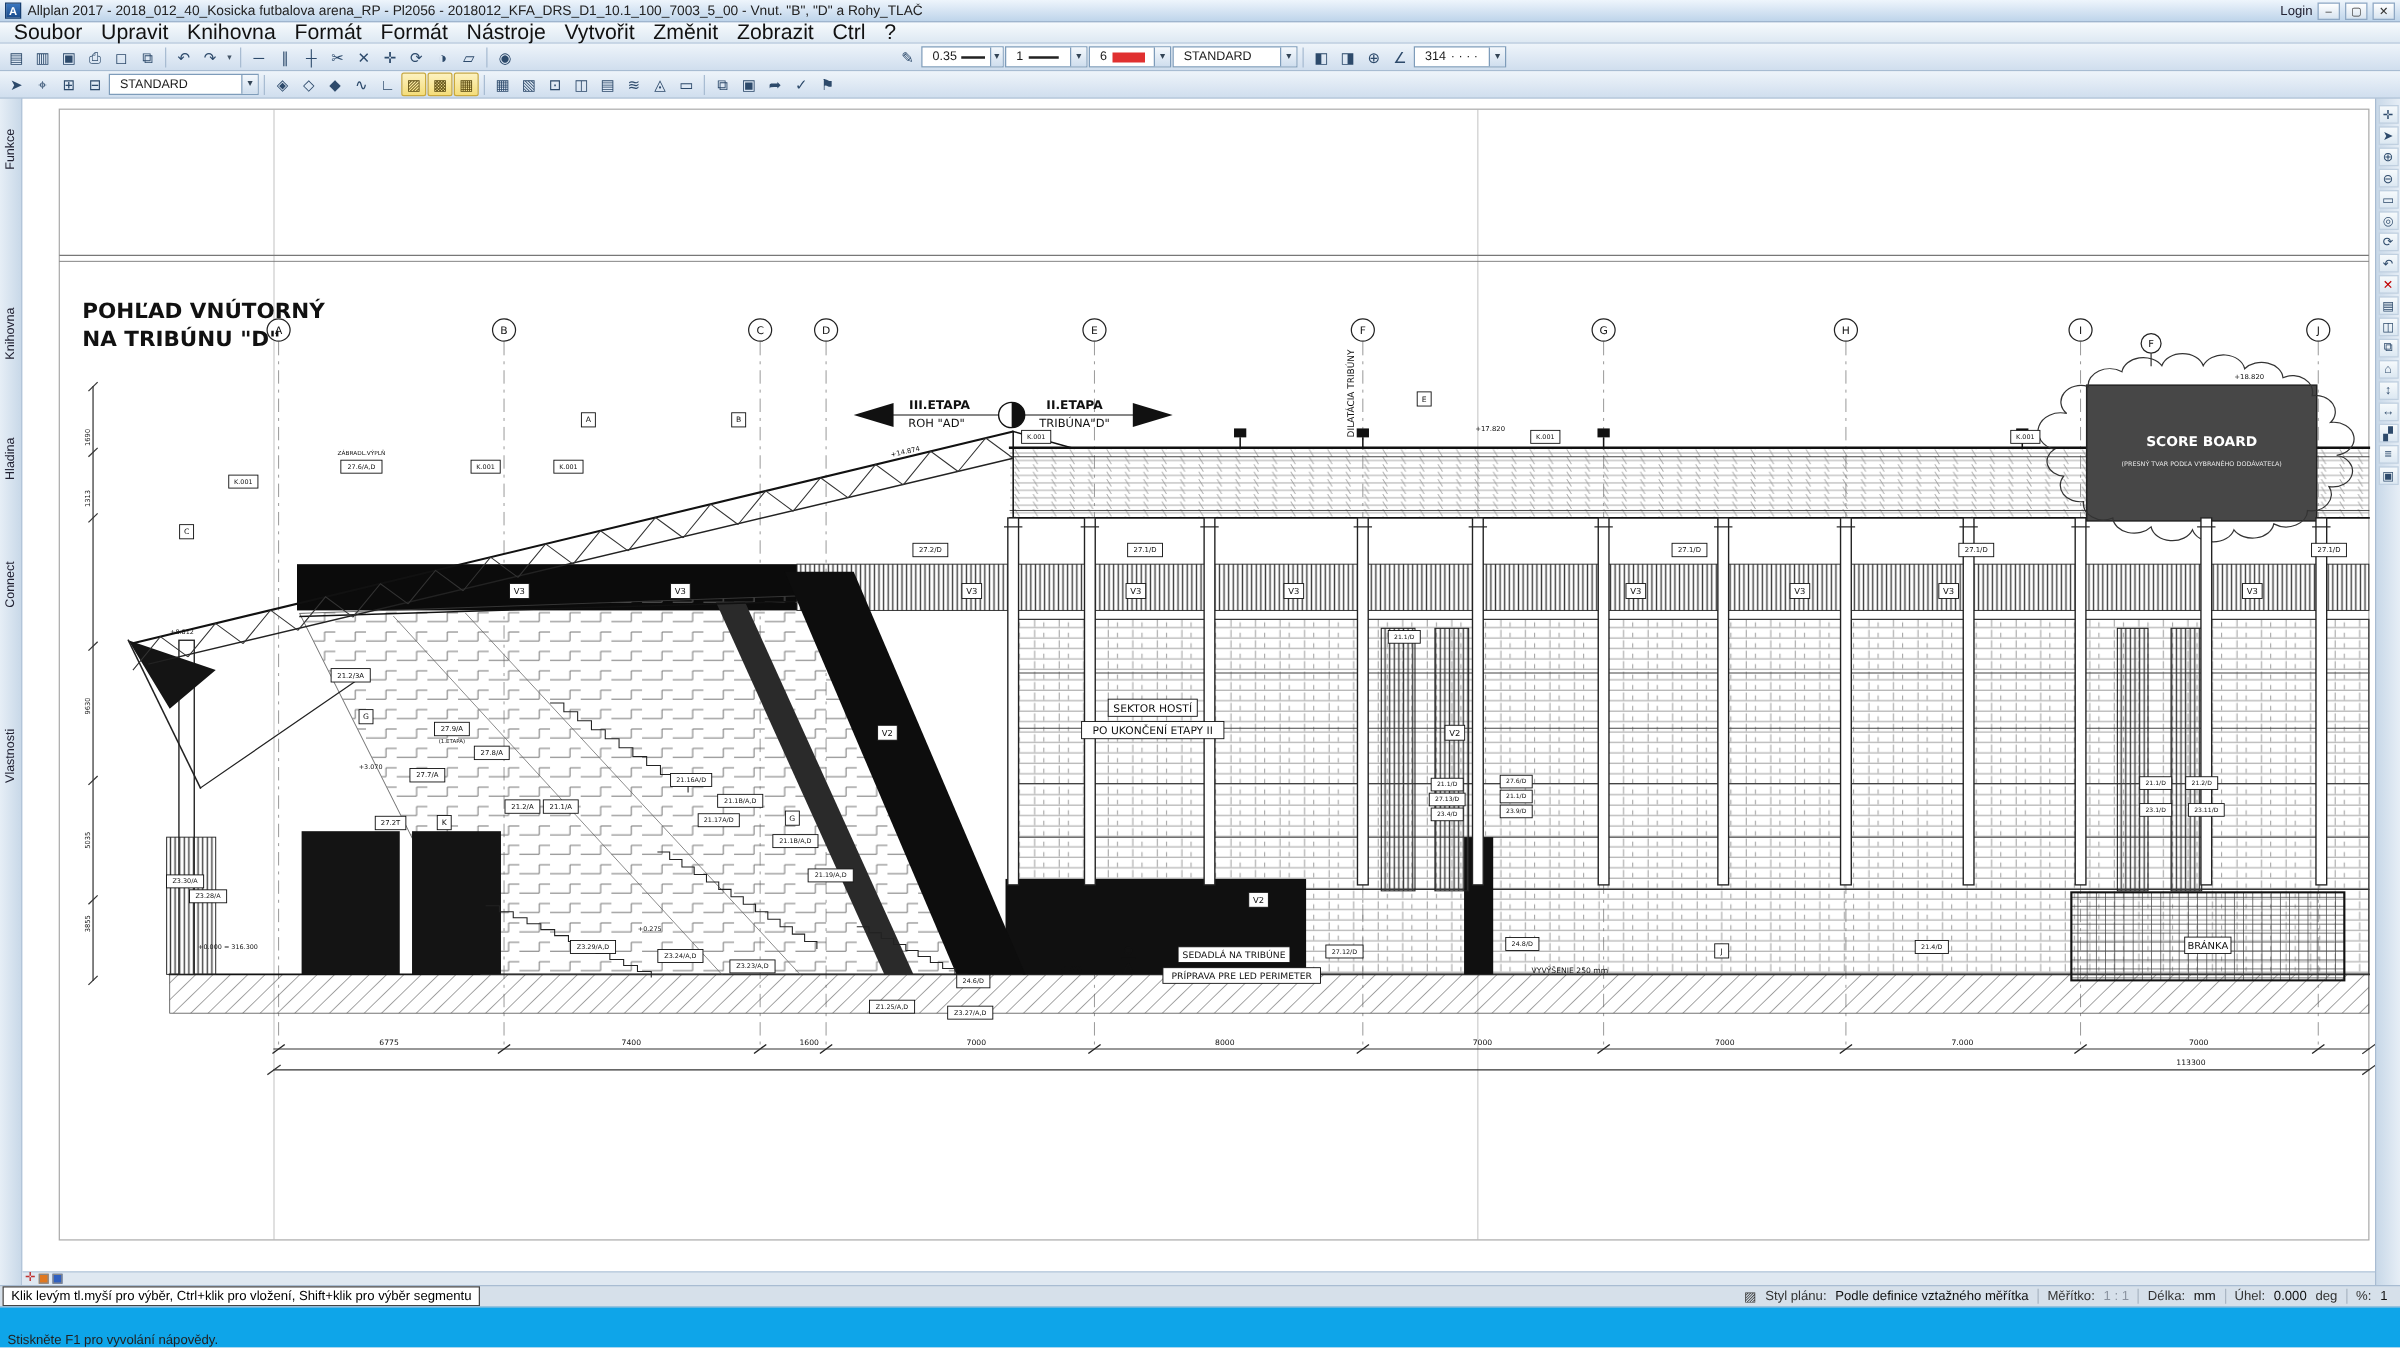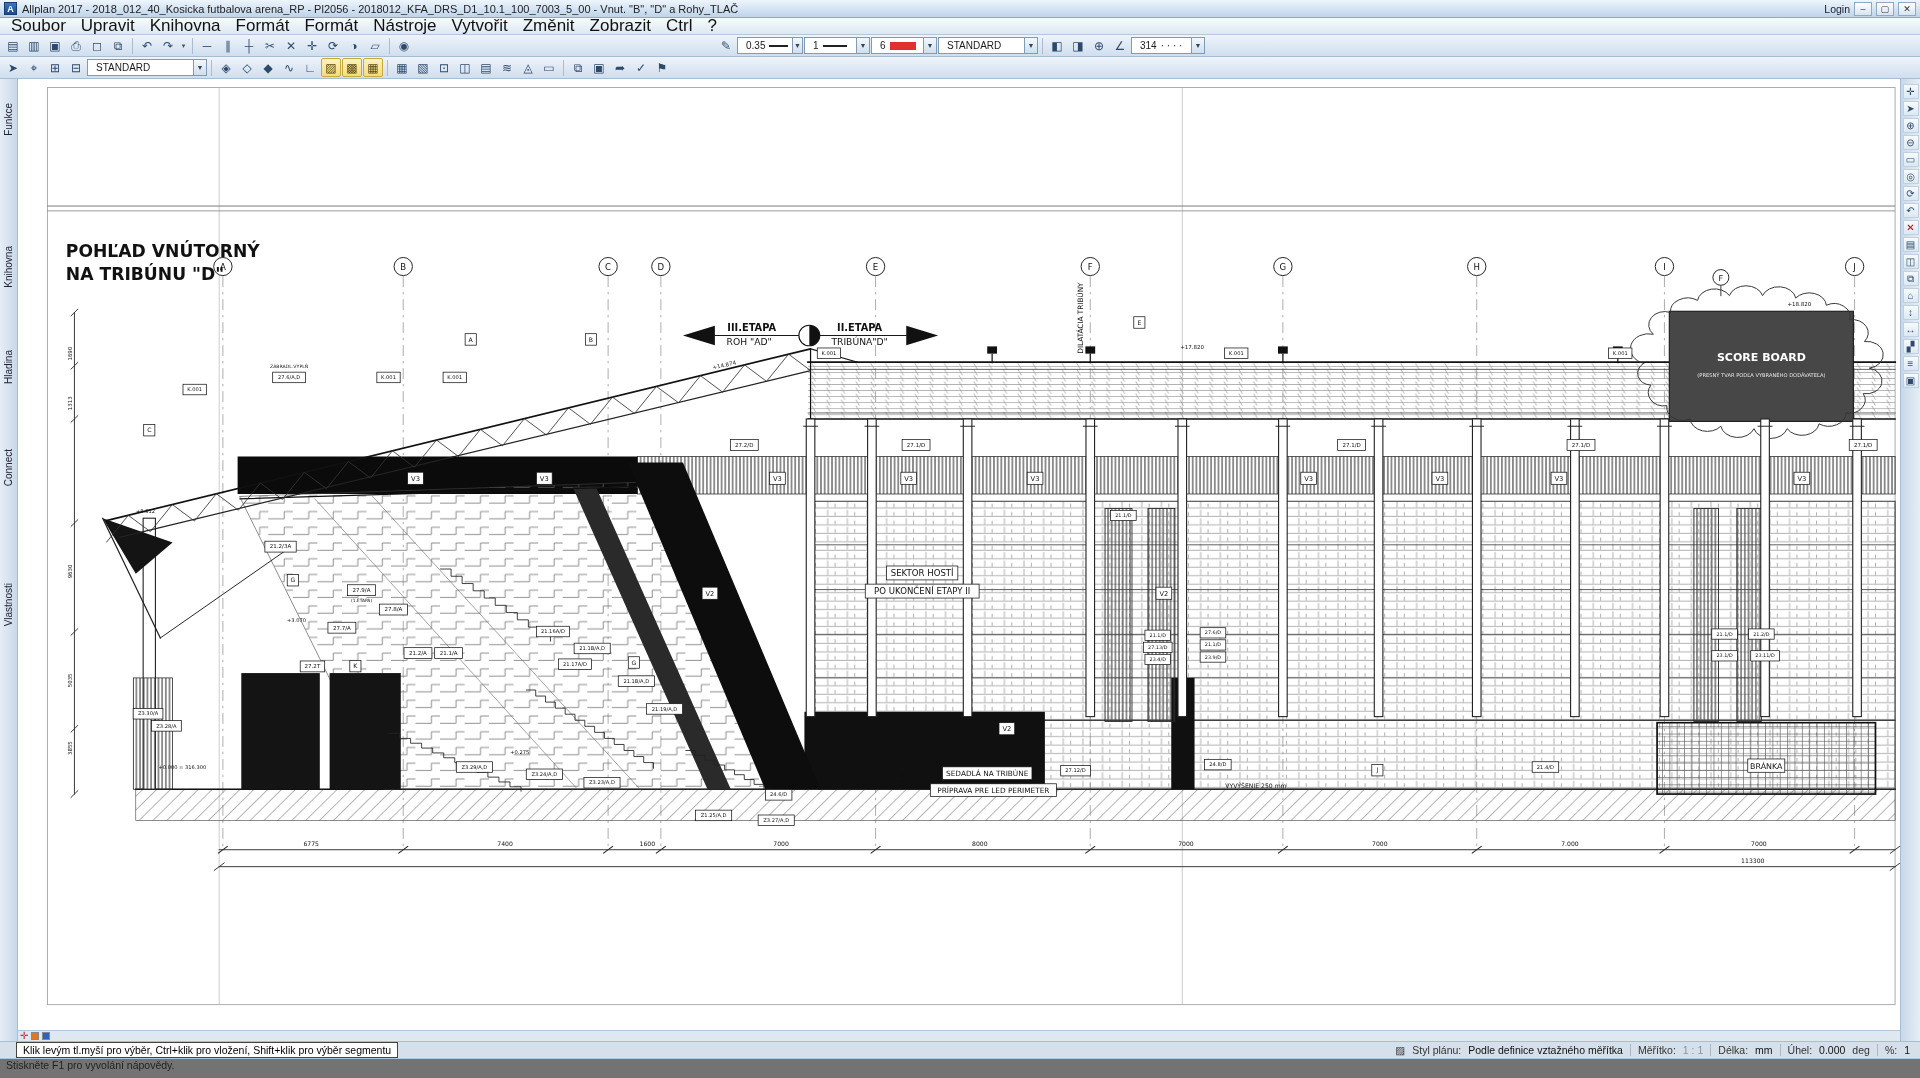--- a/index.html
+++ b/index.html
@@ -60,27 +60,27 @@
   .compass{font-size:10px;color:#c03030;line-height:10px}
   .sq{width:8px;height:8px;border:1px solid #888}
   .sq.orange{background:#e07820}.sq.blue{background:#3060c0}
   .right-strip{width:20px;background:linear-gradient(270deg,#e6eef6,#c8d8e8);border-left:1px solid #a8bcd2;
     display:flex;flex-direction:column;align-items:center;gap:2px;padding-top:5px}
   .rsicon{width:16px;height:15px;font-size:10px;color:#2d4a6b;display:flex;align-items:center;justify-content:center;
     border:1px solid #c0d0e0;background:linear-gradient(#f6fafc,#dce8f2)}
 
   
   .hintrow{height:17px;display:flex;align-items:center;background:#d6e0ea;border-top:1px solid #a8bcd2;
-    font-size:10.5px;padding-left:16px}
+    font-size:10.5px;padding-left:2px}
   .tooltipbox{background:#fff;border:1px solid #444;padding:1px 6px;white-space:nowrap;color:#000}
   .statusfields{margin-left:auto;display:flex;align-items:center;gap:7px;padding-right:10px;color:#333}
   .sf-sep{width:1px;height:12px;background:#aab6c4}
   .sf-val{color:#111}
   .sf-dim{color:#8a93a0}
-  .statusrow{height:20px;display:flex;align-items:flex-start;background:#737373;border-top:1px solid #b4c6da;
+  .statusrow{height:33px;display:flex;align-items:flex-end;background:#0ea5e9;border-top:1px solid #b4c6da;
     font-size:10.5px;padding-left:6px;color:#222}
 </style>
 </head>
 <body>
 
 <div class="app">
 
   <div class="titlebar">
     <div class="appicon">A</div>
     <div class="title">Allplan 2017 - 2018_012_40_Kosicka futbalova arena_RP - Pl2056 - 2018012_KFA_DRS_D1_10.1_100_7003_5_00 - Vnut. "B", "D" a Rohy_TLAČ</div>

